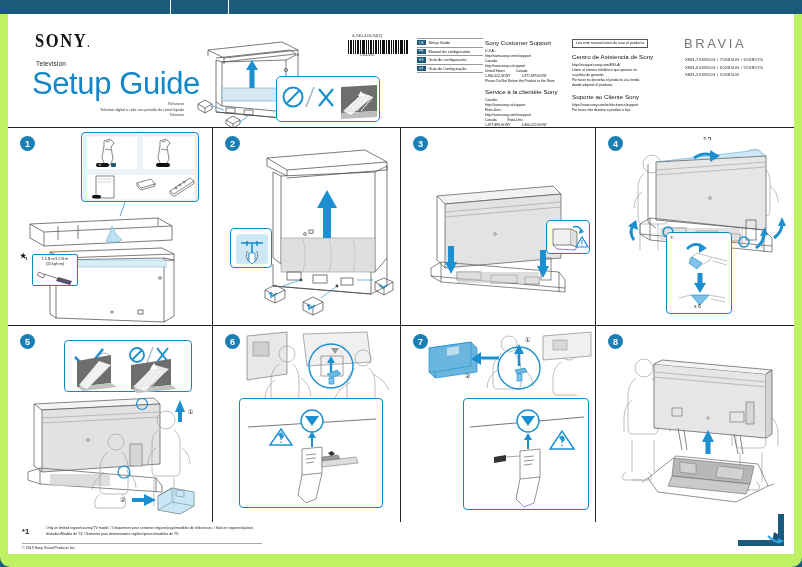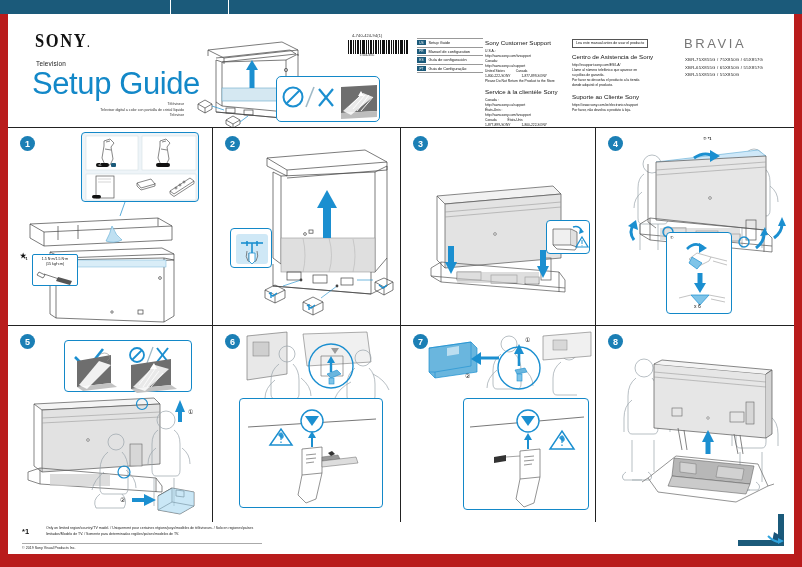--- a/index.html
+++ b/index.html
@@ -5,21 +5,22 @@
   * { box-sizing: border-box; margin: 0; padding: 0; }
   html, body {
     width: 802px; height: 567px;
     background: #1b5a7a;
     font-family: "Liberation Sans", sans-serif;
     overflow: hidden;
   }
   #page {
     position: relative;
     width: 802px; height: 567px;
-    background: #b91c1c;
+    background: #bef264;
+    border-radius: 10px;
   }
   
   .sheet {
     position: absolute;
     left: 8px; top: 14px;
     width: 786px; height: 540px;
     background: #ffffff;
   }
   .topbar-gap {
     position: absolute;

